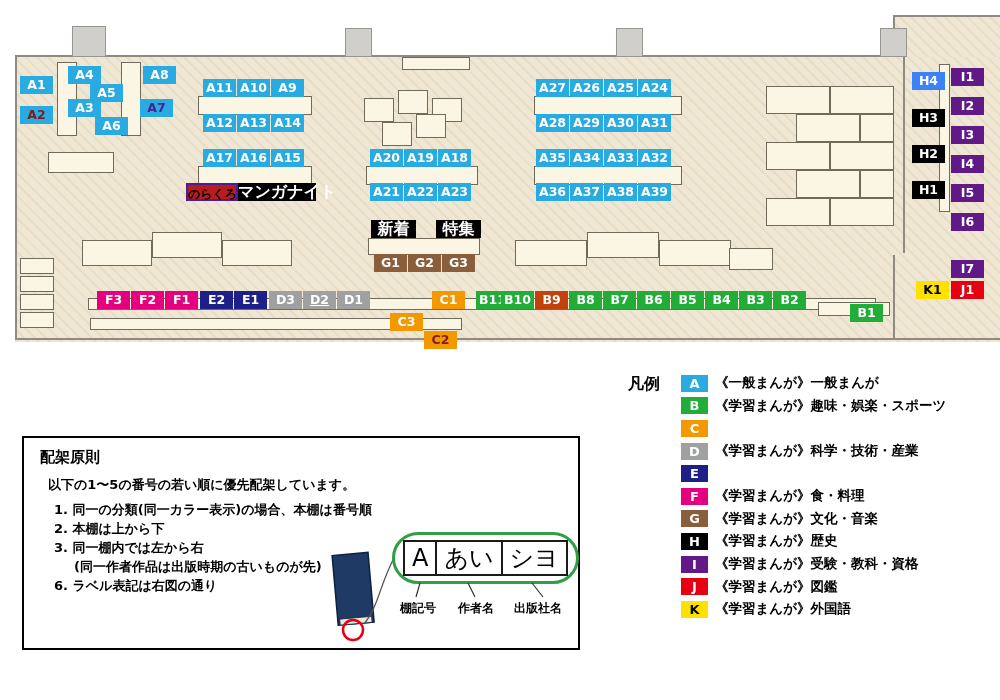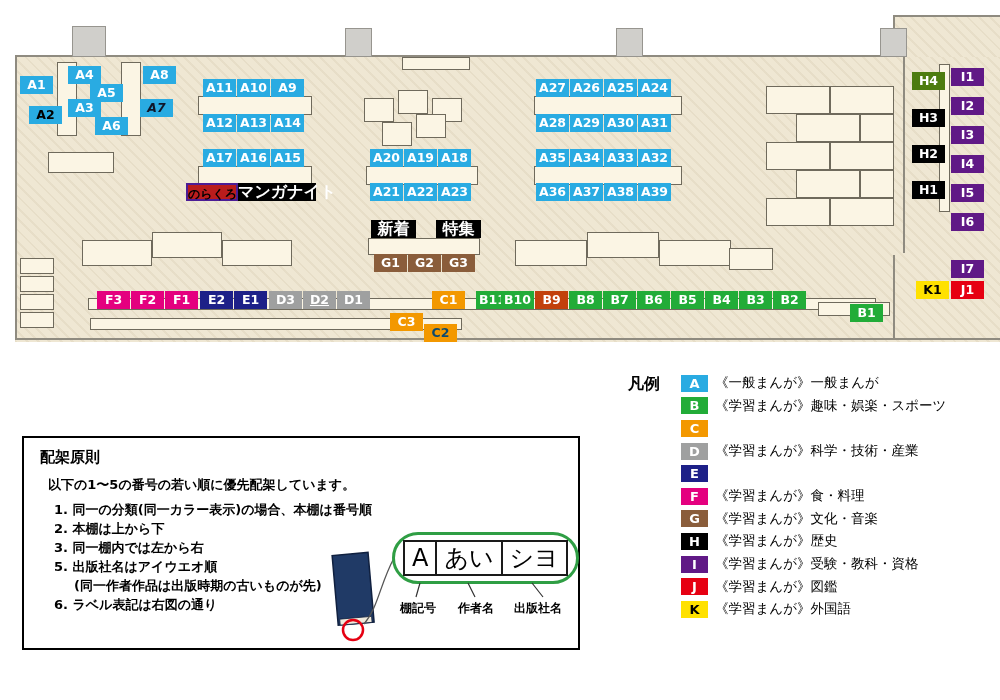--- a/index.html
+++ b/index.html
@@ -9,21 +9,21 @@
   .wall{position:absolute;background:#8f8b80}
   .pillar{position:absolute;background:#d0cfcb;border:1px solid #97958f}
   .shelf{position:absolute;background:#fbf5e4;border:1px solid #6f6a5c}
   .slabel{position:absolute;width:33px;height:18px;line-height:18px;text-align:center;font-weight:700;font-size:12.5px;color:#fff;white-space:nowrap}
   .sp-black{background:#000;color:#fff;font-size:16px}
   .sp-outline{background:#b91c1c;color:#000;border:2px solid #4c1d95;font-size:12px}
   #legend-title{position:absolute;left:628px;top:374px;font-size:16px;font-weight:700}
   #legend-rows{position:absolute;left:681px;top:372px}
   .legend-row{display:flex;align-items:center;height:22.6px}
   .legend-swatch{width:27px;height:17px;line-height:17px;text-align:center;font-weight:700;font-size:13px;margin-right:7px;flex:none}
-  .legend-text{font-size:13.5px;font-weight:400;white-space:nowrap}
+  .legend-text{font-size:13.5px;font-weight:700;white-space:nowrap}
   #principles{position:absolute;left:22px;top:436px;width:558px;height:214px;border:2px solid #000;background:#fff}
   #principles-title{position:absolute;left:16px;top:10px;font-size:15px;font-weight:700}
   #principles-intro{position:absolute;left:24px;top:38px;font-size:13px;font-weight:700}
   #principles-list{position:absolute;left:30px;top:62px;font-size:13px;font-weight:700;line-height:19px}
   .p-note{padding-left:20px}
   #label-example{position:absolute;left:368px;top:94px;display:inline-flex;align-items:center;background:#fff;border:3px solid #2f9e44;border-radius:28px;padding:5px 8px}
   .label-cell{border:2px solid #1a1a1a;background:#fff;height:36px;line-height:32px;font-size:24px;padding:0 7px;margin-left:-2px;white-space:nowrap}
   .label-cell:first-child{margin-left:0}
   .annotation{position:absolute;top:162px;font-size:12px;font-weight:700;white-space:nowrap}
   svg{position:absolute}
@@ -84,27 +84,27 @@
       <div class="shelf" style="left: 729px; top: 248px; width: 44px; height: 22px;"></div>
       <div class="shelf" style="left: 88px; top: 298px; width: 788px; height: 12px;"></div>
       <div class="shelf" style="left: 90px; top: 318px; width: 372px; height: 12px;"></div>
       <div class="shelf" style="left: 939px; top: 64px; width: 11px; height: 148px;"></div>
       <div class="shelf" style="left: 818px; top: 302px; width: 72px; height: 14px;"></div>
       <div class="shelf" style="left: 20px; top: 258px; width: 34px; height: 16px;"></div>
       <div class="shelf" style="left: 20px; top: 276px; width: 34px; height: 16px;"></div>
       <div class="shelf" style="left: 20px; top: 294px; width: 34px; height: 16px;"></div>
       <div class="shelf" style="left: 20px; top: 312px; width: 34px; height: 16px;"></div>
       <div class="slabel" style="left: 20px; top: 76px; background: rgb(41, 171, 226); color: rgb(255, 255, 255);">A1</div>
-      <div class="slabel" style="left: 29px; top: 106px; background: rgb(41, 171, 226); color: #000000;">A2</div>
+      <div class="slabel" style="left: 20px; top: 106px; background: rgb(41, 171, 226); color: #7f1d1d;">A2</div>
       <div class="slabel" style="left: 68px; top: 66px; background: rgb(41, 171, 226); color: rgb(255, 255, 255);">A4</div>
       <div class="slabel" style="left: 68px; top: 99px; background: rgb(41, 171, 226); color: rgb(255, 255, 255);">A3</div>
       <div class="slabel" style="left: 90px; top: 84px; background: rgb(41, 171, 226); color: rgb(255, 255, 255);">A5</div>
       <div class="slabel" style="left: 95px; top: 117px; background: rgb(41, 171, 226); color: rgb(255, 255, 255);">A6</div>
       <div class="slabel" style="left: 143px; top: 66px; background: rgb(41, 171, 226); color: rgb(255, 255, 255);">A8</div>
-      <div class="slabel" style="left: 140px; top: 99px; background: rgb(41, 171, 226); color: #0f172a; font-style: italic;">A7</div>
+      <div class="slabel" style="left: 140px; top: 99px; background: rgb(41, 171, 226); color: #4c1d95;">A7</div>
       <div class="slabel" style="left: 203px; top: 79px; background: rgb(41, 171, 226); color: rgb(255, 255, 255);">A11</div>
       <div class="slabel" style="left: 237px; top: 79px; background: rgb(41, 171, 226); color: rgb(255, 255, 255);">A10</div>
       <div class="slabel" style="left: 271px; top: 79px; background: rgb(41, 171, 226); color: rgb(255, 255, 255);">A9</div>
       <div class="slabel" style="left: 203px; top: 114px; background: rgb(41, 171, 226); color: rgb(255, 255, 255);">A12</div>
       <div class="slabel" style="left: 237px; top: 114px; background: rgb(41, 171, 226); color: rgb(255, 255, 255);">A13</div>
       <div class="slabel" style="left: 271px; top: 114px; background: rgb(41, 171, 226); color: rgb(255, 255, 255);">A14</div>
       <div class="slabel" style="left: 203px; top: 149px; background: rgb(41, 171, 226); color: rgb(255, 255, 255);">A17</div>
       <div class="slabel" style="left: 237px; top: 149px; background: rgb(41, 171, 226); color: rgb(255, 255, 255);">A16</div>
       <div class="slabel" style="left: 271px; top: 149px; background: rgb(41, 171, 226); color: rgb(255, 255, 255);">A15</div>
       <div class="slabel" style="left: 370px; top: 149px; background: rgb(41, 171, 226); color: rgb(255, 255, 255);">A20</div>
@@ -145,23 +145,23 @@
       <div class="slabel" style="left: 501px; top: 291px; background: rgb(34, 172, 56); color: rgb(255, 255, 255);">B10</div>
       <div class="slabel" style="left: 535px; top: 291px; background: #c2410c; color: rgb(255, 255, 255);">B9</div>
       <div class="slabel" style="left: 569px; top: 291px; background: rgb(34, 172, 56); color: rgb(255, 255, 255);">B8</div>
       <div class="slabel" style="left: 603px; top: 291px; background: rgb(34, 172, 56); color: rgb(255, 255, 255);">B7</div>
       <div class="slabel" style="left: 637px; top: 291px; background: rgb(34, 172, 56); color: rgb(255, 255, 255);">B6</div>
       <div class="slabel" style="left: 671px; top: 291px; background: rgb(34, 172, 56); color: rgb(255, 255, 255);">B5</div>
       <div class="slabel" style="left: 705px; top: 291px; background: rgb(34, 172, 56); color: rgb(255, 255, 255);">B4</div>
       <div class="slabel" style="left: 739px; top: 291px; background: rgb(34, 172, 56); color: rgb(255, 255, 255);">B3</div>
       <div class="slabel" style="left: 773px; top: 291px; background: rgb(34, 172, 56); color: rgb(255, 255, 255);">B2</div>
       <div class="slabel" style="left: 390px; top: 313px; background: rgb(243, 152, 0); color: rgb(255, 255, 255);">C3</div>
-      <div class="slabel" style="left: 424px; top: 324px; background: rgb(243, 152, 0); color: #0c4a6e;">C2</div>
+      <div class="slabel" style="left: 424px; top: 331px; background: rgb(243, 152, 0); color: #7f1d1d;">C2</div>
       <div class="slabel" style="left: 850px; top: 304px; background: rgb(34, 172, 56); color: rgb(255, 255, 255);">B1</div>
-      <div class="slabel" style="left: 912px; top: 72px; background: #4d7c0f; color: rgb(255, 255, 255);">H4</div>
+      <div class="slabel" style="left: 912px; top: 72px; background: #3b82f6; color: rgb(255, 255, 255);">H4</div>
       <div class="slabel" style="left: 912px; top: 109px; background: rgb(0, 0, 0); color: rgb(255, 255, 255);">H3</div>
       <div class="slabel" style="left: 912px; top: 145px; background: rgb(0, 0, 0); color: rgb(255, 255, 255);">H2</div>
       <div class="slabel" style="left: 912px; top: 181px; background: rgb(0, 0, 0); color: rgb(255, 255, 255);">H1</div>
       <div class="slabel" style="left: 951px; top: 68px; background: rgb(96, 25, 134); color: rgb(255, 255, 255);">I1</div>
       <div class="slabel" style="left: 951px; top: 97px; background: rgb(96, 25, 134); color: rgb(255, 255, 255);">I2</div>
       <div class="slabel" style="left: 951px; top: 126px; background: rgb(96, 25, 134); color: rgb(255, 255, 255);">I3</div>
       <div class="slabel" style="left: 951px; top: 155px; background: rgb(96, 25, 134); color: rgb(255, 255, 255);">I4</div>
       <div class="slabel" style="left: 951px; top: 184px; background: rgb(96, 25, 134); color: rgb(255, 255, 255);">I5</div>
       <div class="slabel" style="left: 951px; top: 213px; background: rgb(96, 25, 134); color: rgb(255, 255, 255);">I6</div>
       <div class="slabel" style="left: 951px; top: 260px; background: rgb(96, 25, 134); color: rgb(255, 255, 255);">I7</div>
@@ -220,21 +220,20 @@
     </div>
   </div>
 
 <div id="principles">
   <div id="principles-title">配架原則</div>
   <div id="principles-intro">以下の1〜5の番号の若い順に優先配架しています。</div>
   <div id="principles-list">
       <div class="p-item">1. 同一の分類(同一カラー表示)の場合、本棚は番号順</div>
       <div class="p-item">2. 本棚は上から下</div>
       <div class="p-item">3. 同一棚内では左から右</div>
-      <div class="p-item">5. 出版社名はアイウエオ順</div>
       <div class="p-note">(同一作者作品は出版時期の古いものが先)</div>
       <div class="p-item">6. ラベル表記は右図の通り</div>
     </div>
 
   <svg style="left:298px;top:106px" width="110" height="106" viewBox="0 0 110 106">
     <g transform="rotate(-5 30 55)">
       <rect x="14" y="10" width="36" height="70" fill="#203a66" stroke="#10203f" stroke-width="1.5"></rect>
       <rect x="16" y="74" width="32" height="6" fill="#efeadc" stroke="#10203f" stroke-width="0.8"></rect>
     </g>
     <circle cx="31" cy="86" r="10" fill="none" stroke="#e60012" stroke-width="2.5"></circle>

